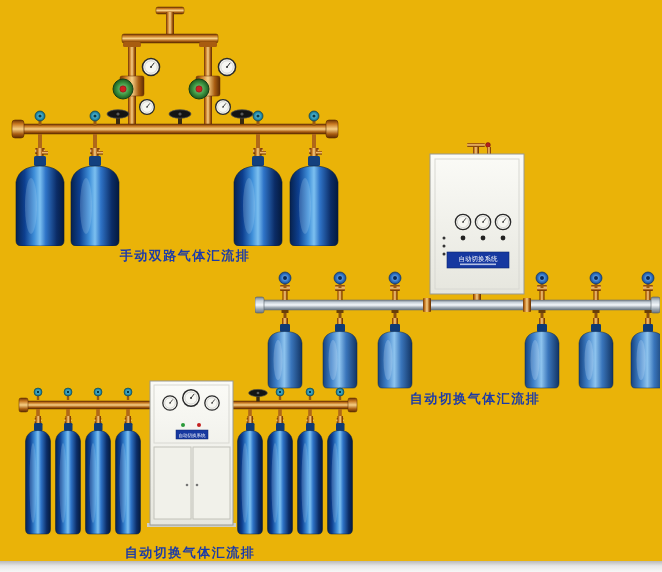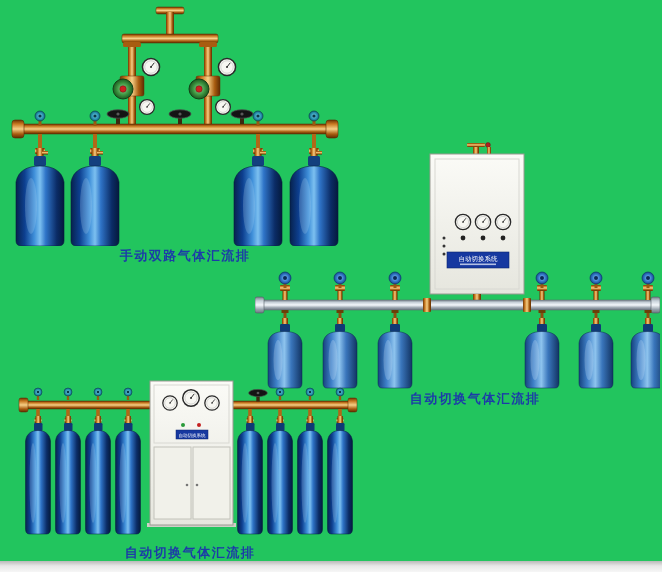--- a/index.html
+++ b/index.html
@@ -1,20 +1,20 @@
 <!DOCTYPE html>
 <html><head>
 <meta charset="utf-8">
 <style>
   * { margin:0; padding:0; box-sizing:border-box; }
   html,body { background:#ffffff; }
   body { font-family:"Liberation Sans", sans-serif; }
   .canvas {
     position:relative; width:662px; height:572px;
-    background:#22c55e; overflow:hidden;
+    background:#eab308; overflow:hidden;
   }
   .figure { position:absolute; }
   .caption {
     position:absolute; color:#1c3ba8; font-size:13px; font-weight:bold;
     letter-spacing:1.5px; text-align:center; white-space:nowrap;
   }
   .bottom-strip {
     position:absolute; left:0; top:561px; width:662px; height:11px;
     background:linear-gradient(180deg,#b9b9b9,#e7e7e7 45%,#f6f6f6);
   }

